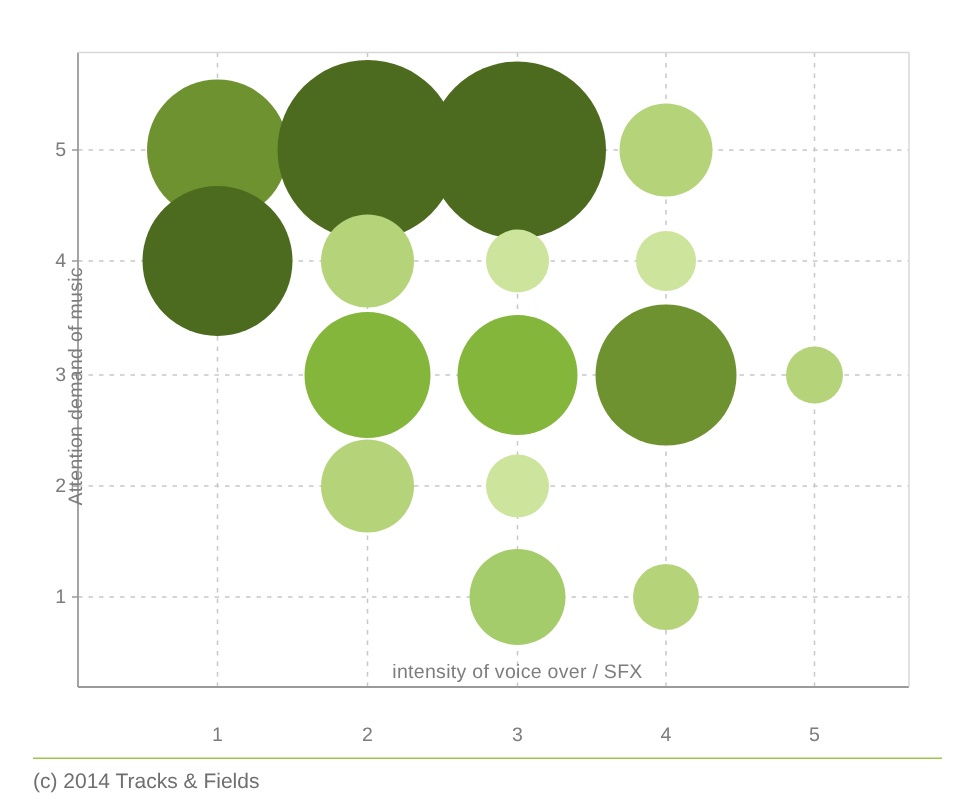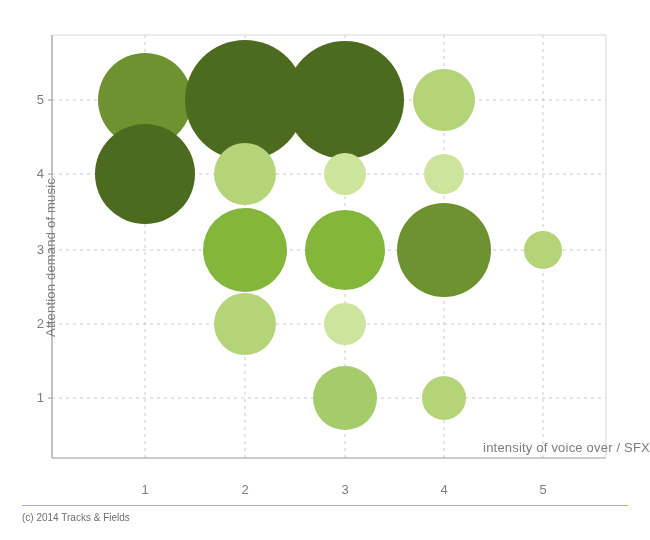--- a/index.html
+++ b/index.html
@@ -42,21 +42,21 @@
     color: #7d7d80;
     font-size: 13px;
     font-family: "Liberation Sans", sans-serif;
     letter-spacing: 0.2px;
     white-space: nowrap;
   }
   .x-axis-title {
     left: 0;
     top: 440px;
     width: 650px;
-    text-align: right;
+    text-align: center;
     padding-left: 40px;
     box-sizing: border-box;
   }
   .y-axis-title {
     left: -60px;
     top: 250px;
     width: 220px;
     text-align: center;
     transform: rotate(-90deg);
     transform-origin: 50% 50%;
@@ -94,21 +94,21 @@
     top: 0;
     width: 606px;
     height: 1px;
     background: #9fc54d;
   }
   .footer-text {
     position: absolute;
     left: 0;
     top: 7px;
     color: #6f6f72;
-    font-size: 10px;
+    font-size: 14px;
     font-family: "Liberation Sans", sans-serif;
   }
 </style>
 </head>
 <body>
 
 <div id="app">
 
   <div class="chart-wrap">
 

